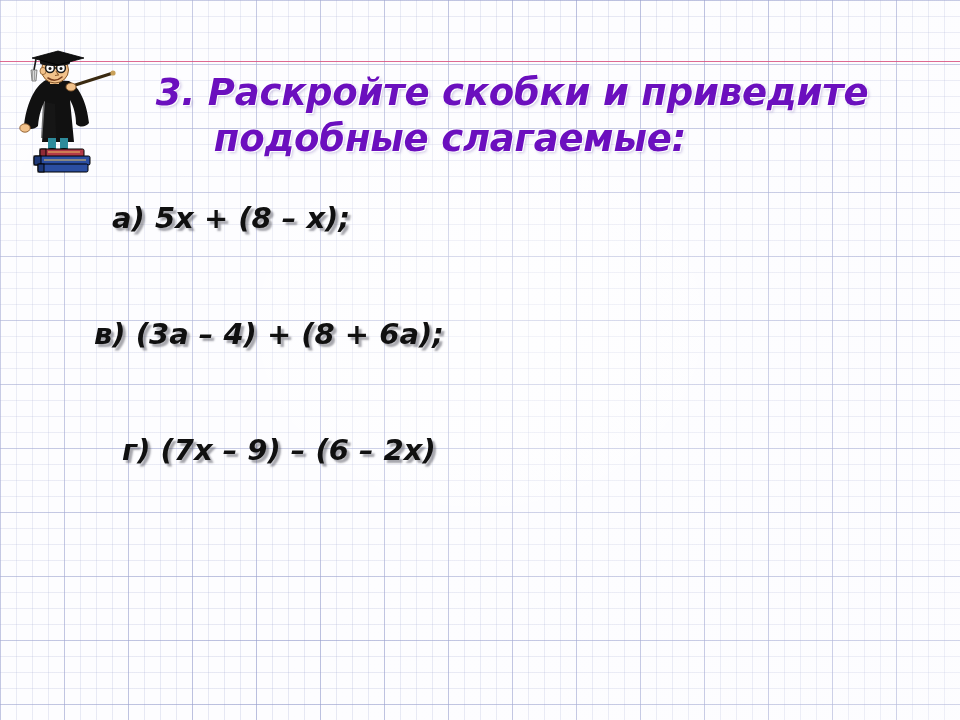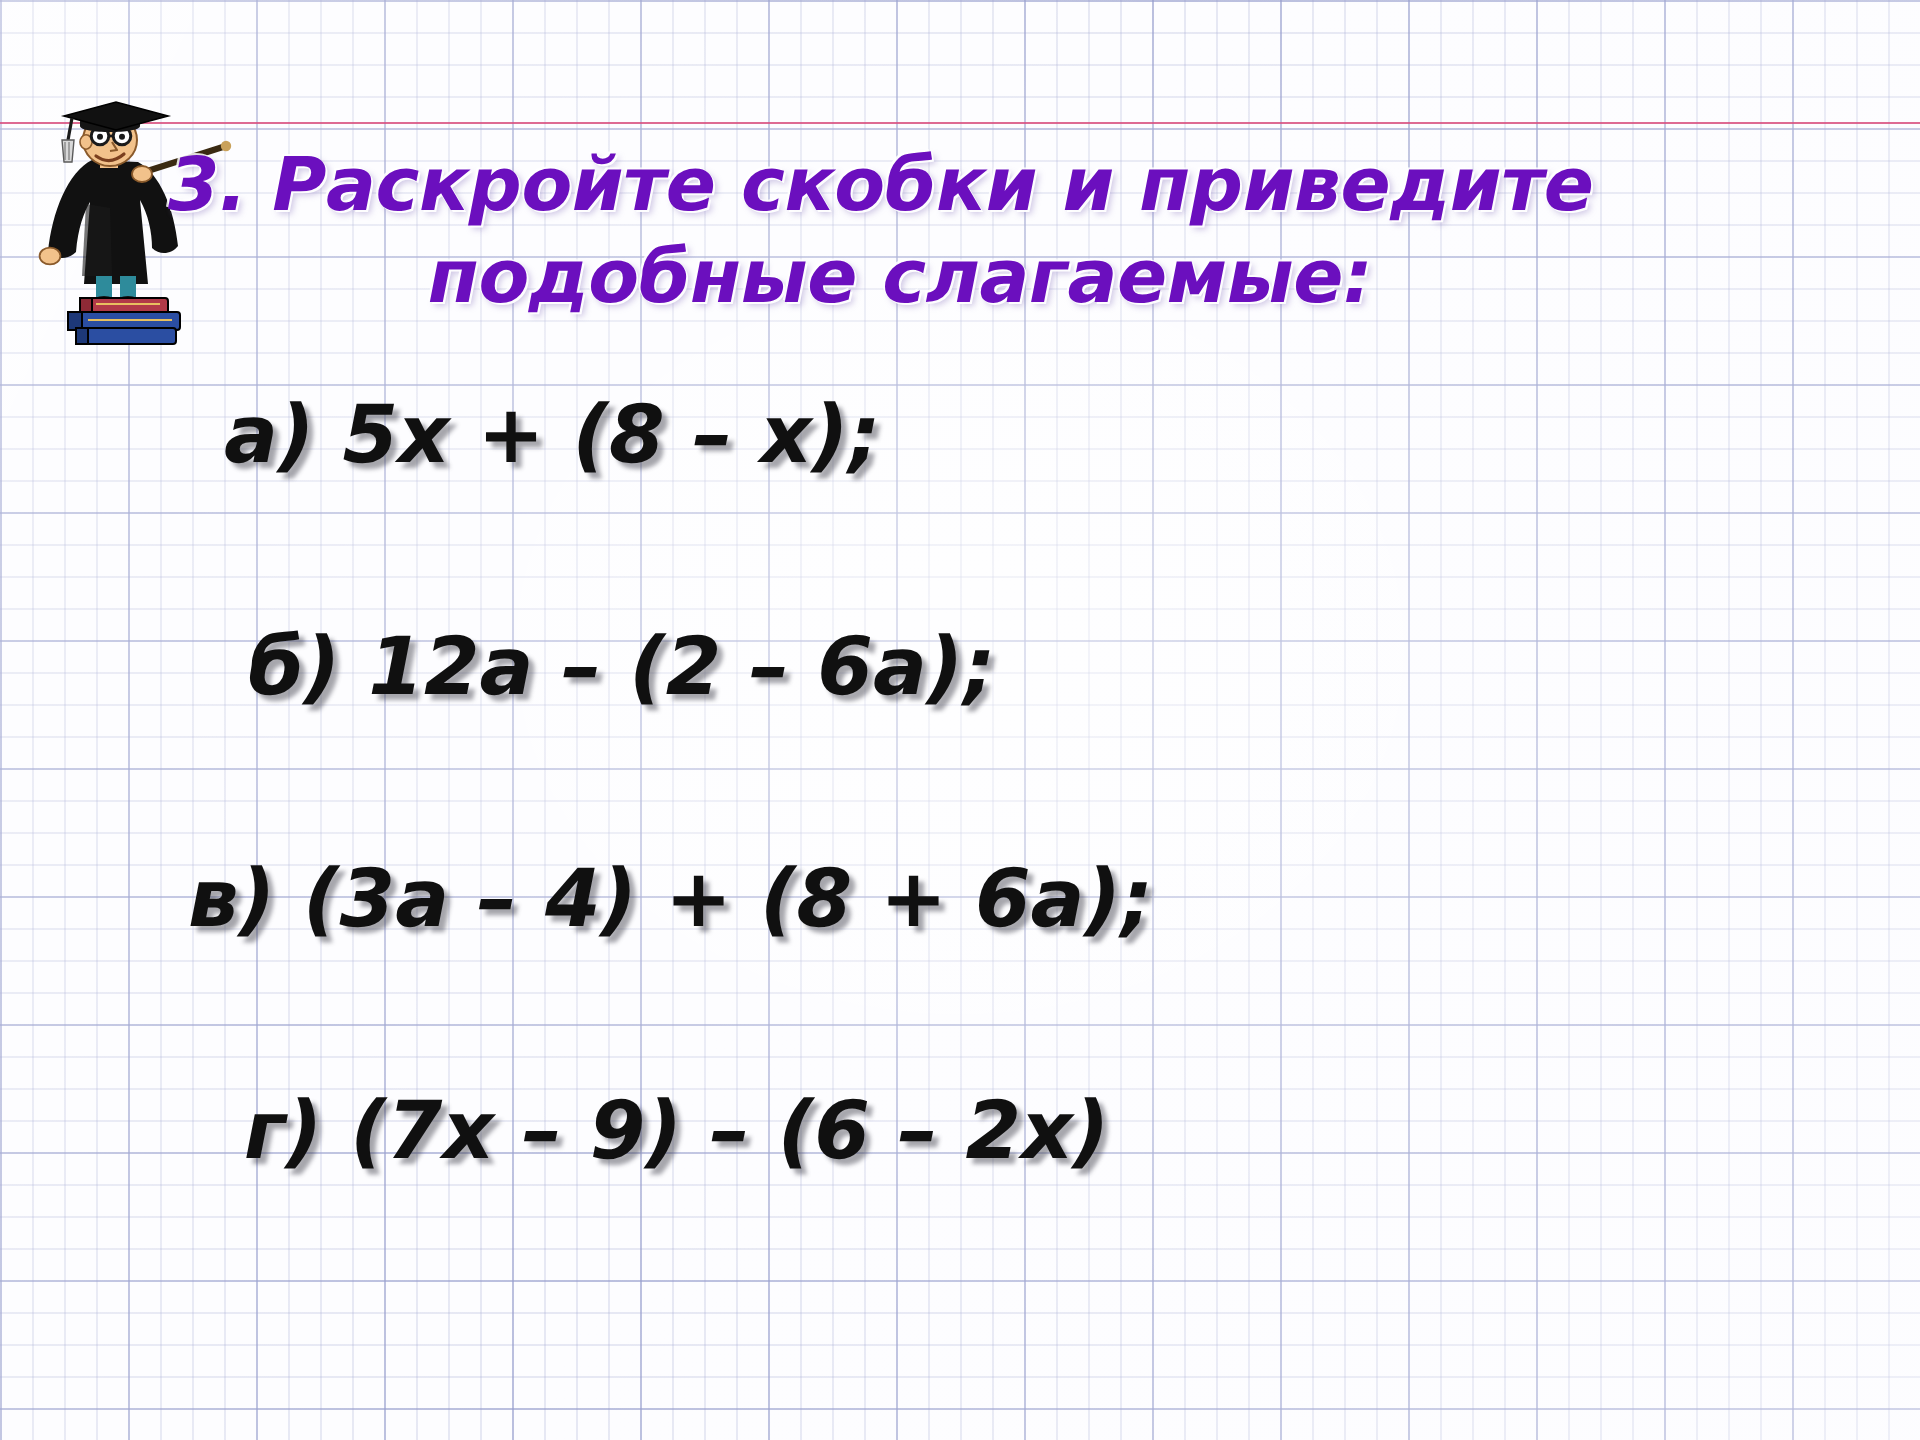--- a/index.html
+++ b/index.html
@@ -73,35 +73,35 @@
     font-size: 37px;
     line-height: 46px;
     color: #6B0FBE;
     letter-spacing: -0.2px;
     white-space: nowrap;
     text-shadow:
       1px 1px 0 rgba(255,255,255,0.95),
       -1px -1px 0 rgba(255,255,255,0.85),
       2px 2px 3px rgba(140,120,190,0.40);
   }
-  #title-line-1 { text-align: left; padding-left: 4px; }
+  #title-line-1 { text-align: center; padding-left: 4px; }
   #title-line-2 { text-align: center; padding-right: 120px; }
 
   
   #equations {
     position: absolute;
     left: 0;
     top: 196px;
     width: 960px;
   }
   .equation {
     font-family: "DejaVu Sans", "Liberation Sans", sans-serif;
     font-weight: bold;
     font-style: italic;
-    font-size: 40px;
+    font-size: 29px;
     line-height: 44px;
     color: #101010;
     white-space: nowrap;
     text-shadow: 3px 3px 2px rgba(60,60,70,0.45);
   }
   .eq-a { margin-left: 112px; margin-bottom: 72px; }
   .eq-b { margin-left: 124px; margin-bottom: 72px; }
   .eq-v { margin-left: 94px; margin-bottom: 72px; }
   .eq-g { margin-left: 122px; }
 </style>
@@ -173,18 +173,17 @@
     </svg>
   </div>
 
   <div id="title-block">
     <div class="title-line" id="title-line-1">3. Раскройте скобки и приведите</div>
     <div class="title-line" id="title-line-2">подобные слагаемые:</div>
   </div>
 
   <div id="equations">
     <div class="equation eq-a">а) 5х + (8 – х);</div>
-    <div class="equation eq-b">б) 12а – (2 – 6а);</div>
     <div class="equation eq-v">в) (3а – 4) + (8 + 6а);</div>
     <div class="equation eq-g">г) (7х – 9) – (6 – 2х)</div>
   </div>
 
 </div>
 
 </body></html>

